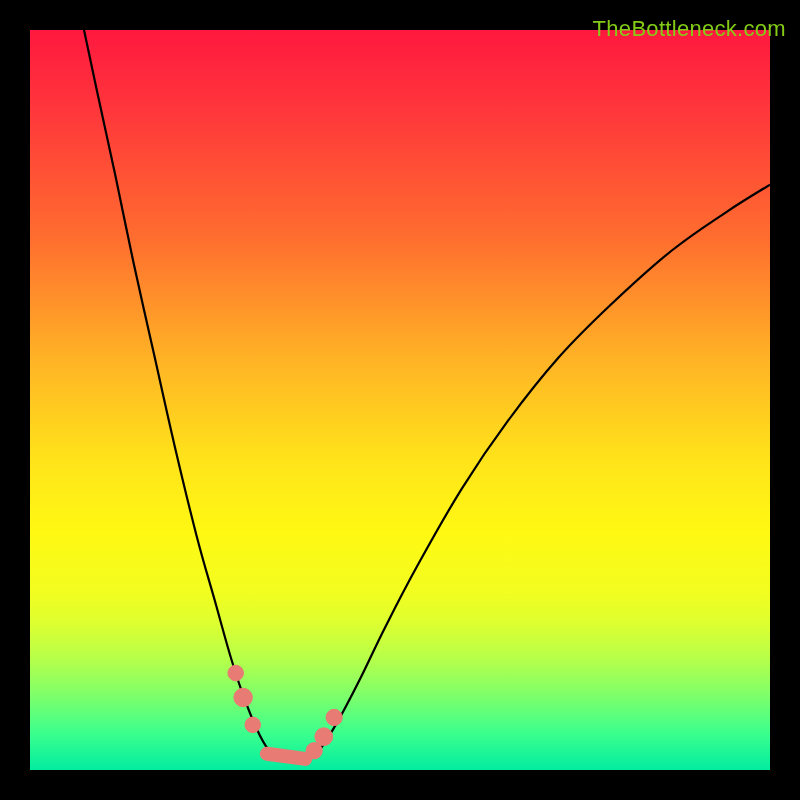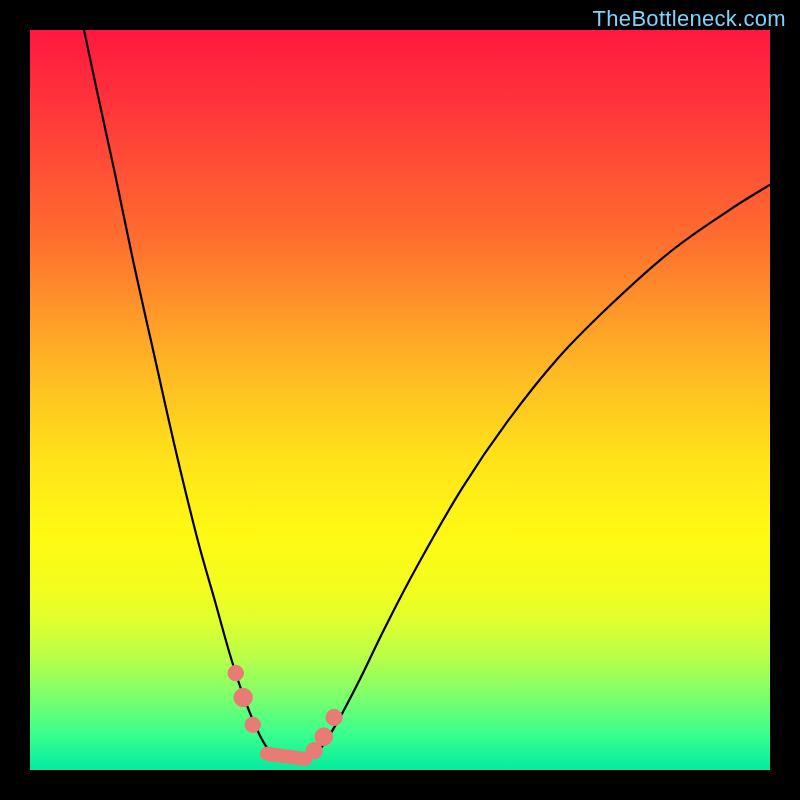--- a/index.html
+++ b/index.html
@@ -28,23 +28,23 @@
       #f2fd20 76%,
       #deff2f 80%,
       #b6ff4a 85%,
       #7dff6b 90%,
       #3cff8d 95%,
       #02eca0 100%
     );
   }
   .watermark {
     position: absolute;
-    top: 6px;
+    top: 16px;
     right: 14px;
-    color: #7dd3fc;
+    color: #84cc16;
     font-size: 22px;
     letter-spacing: 0.3px;
     user-select: none;
   }
   svg.curves {
     position: absolute;
     left: 0;
     top: 0;
     width: 740px;
     height: 740px;

